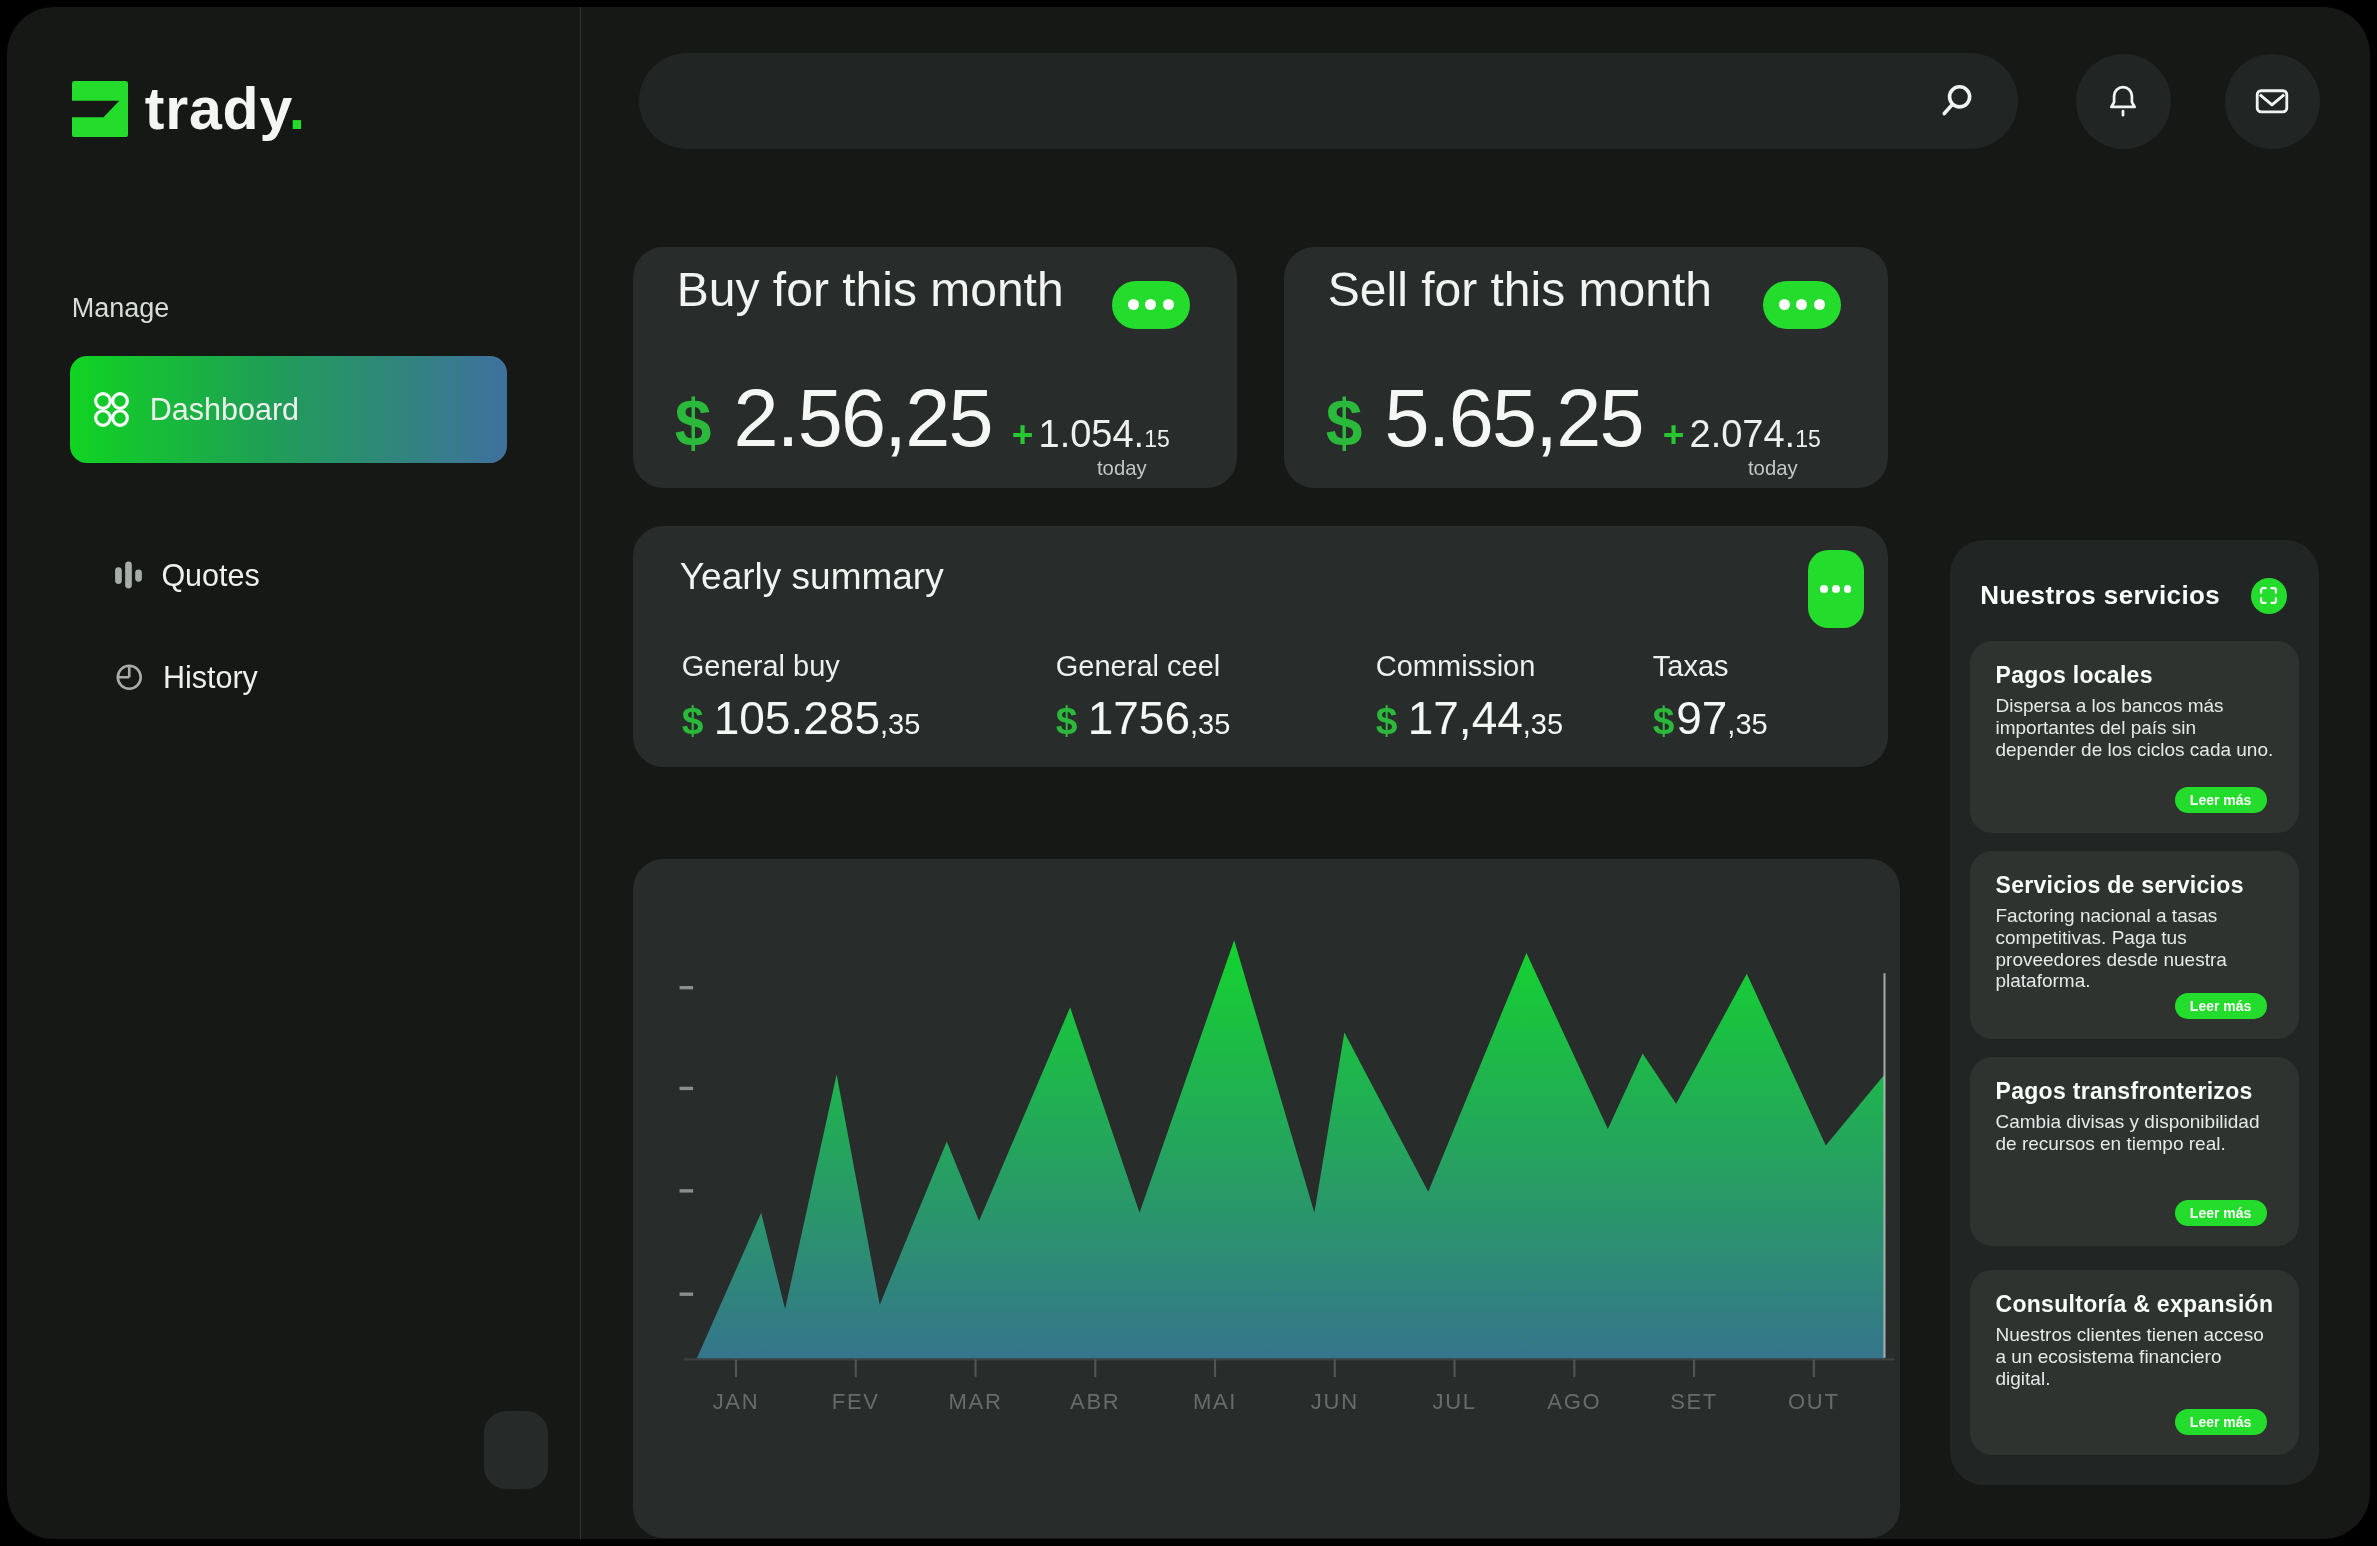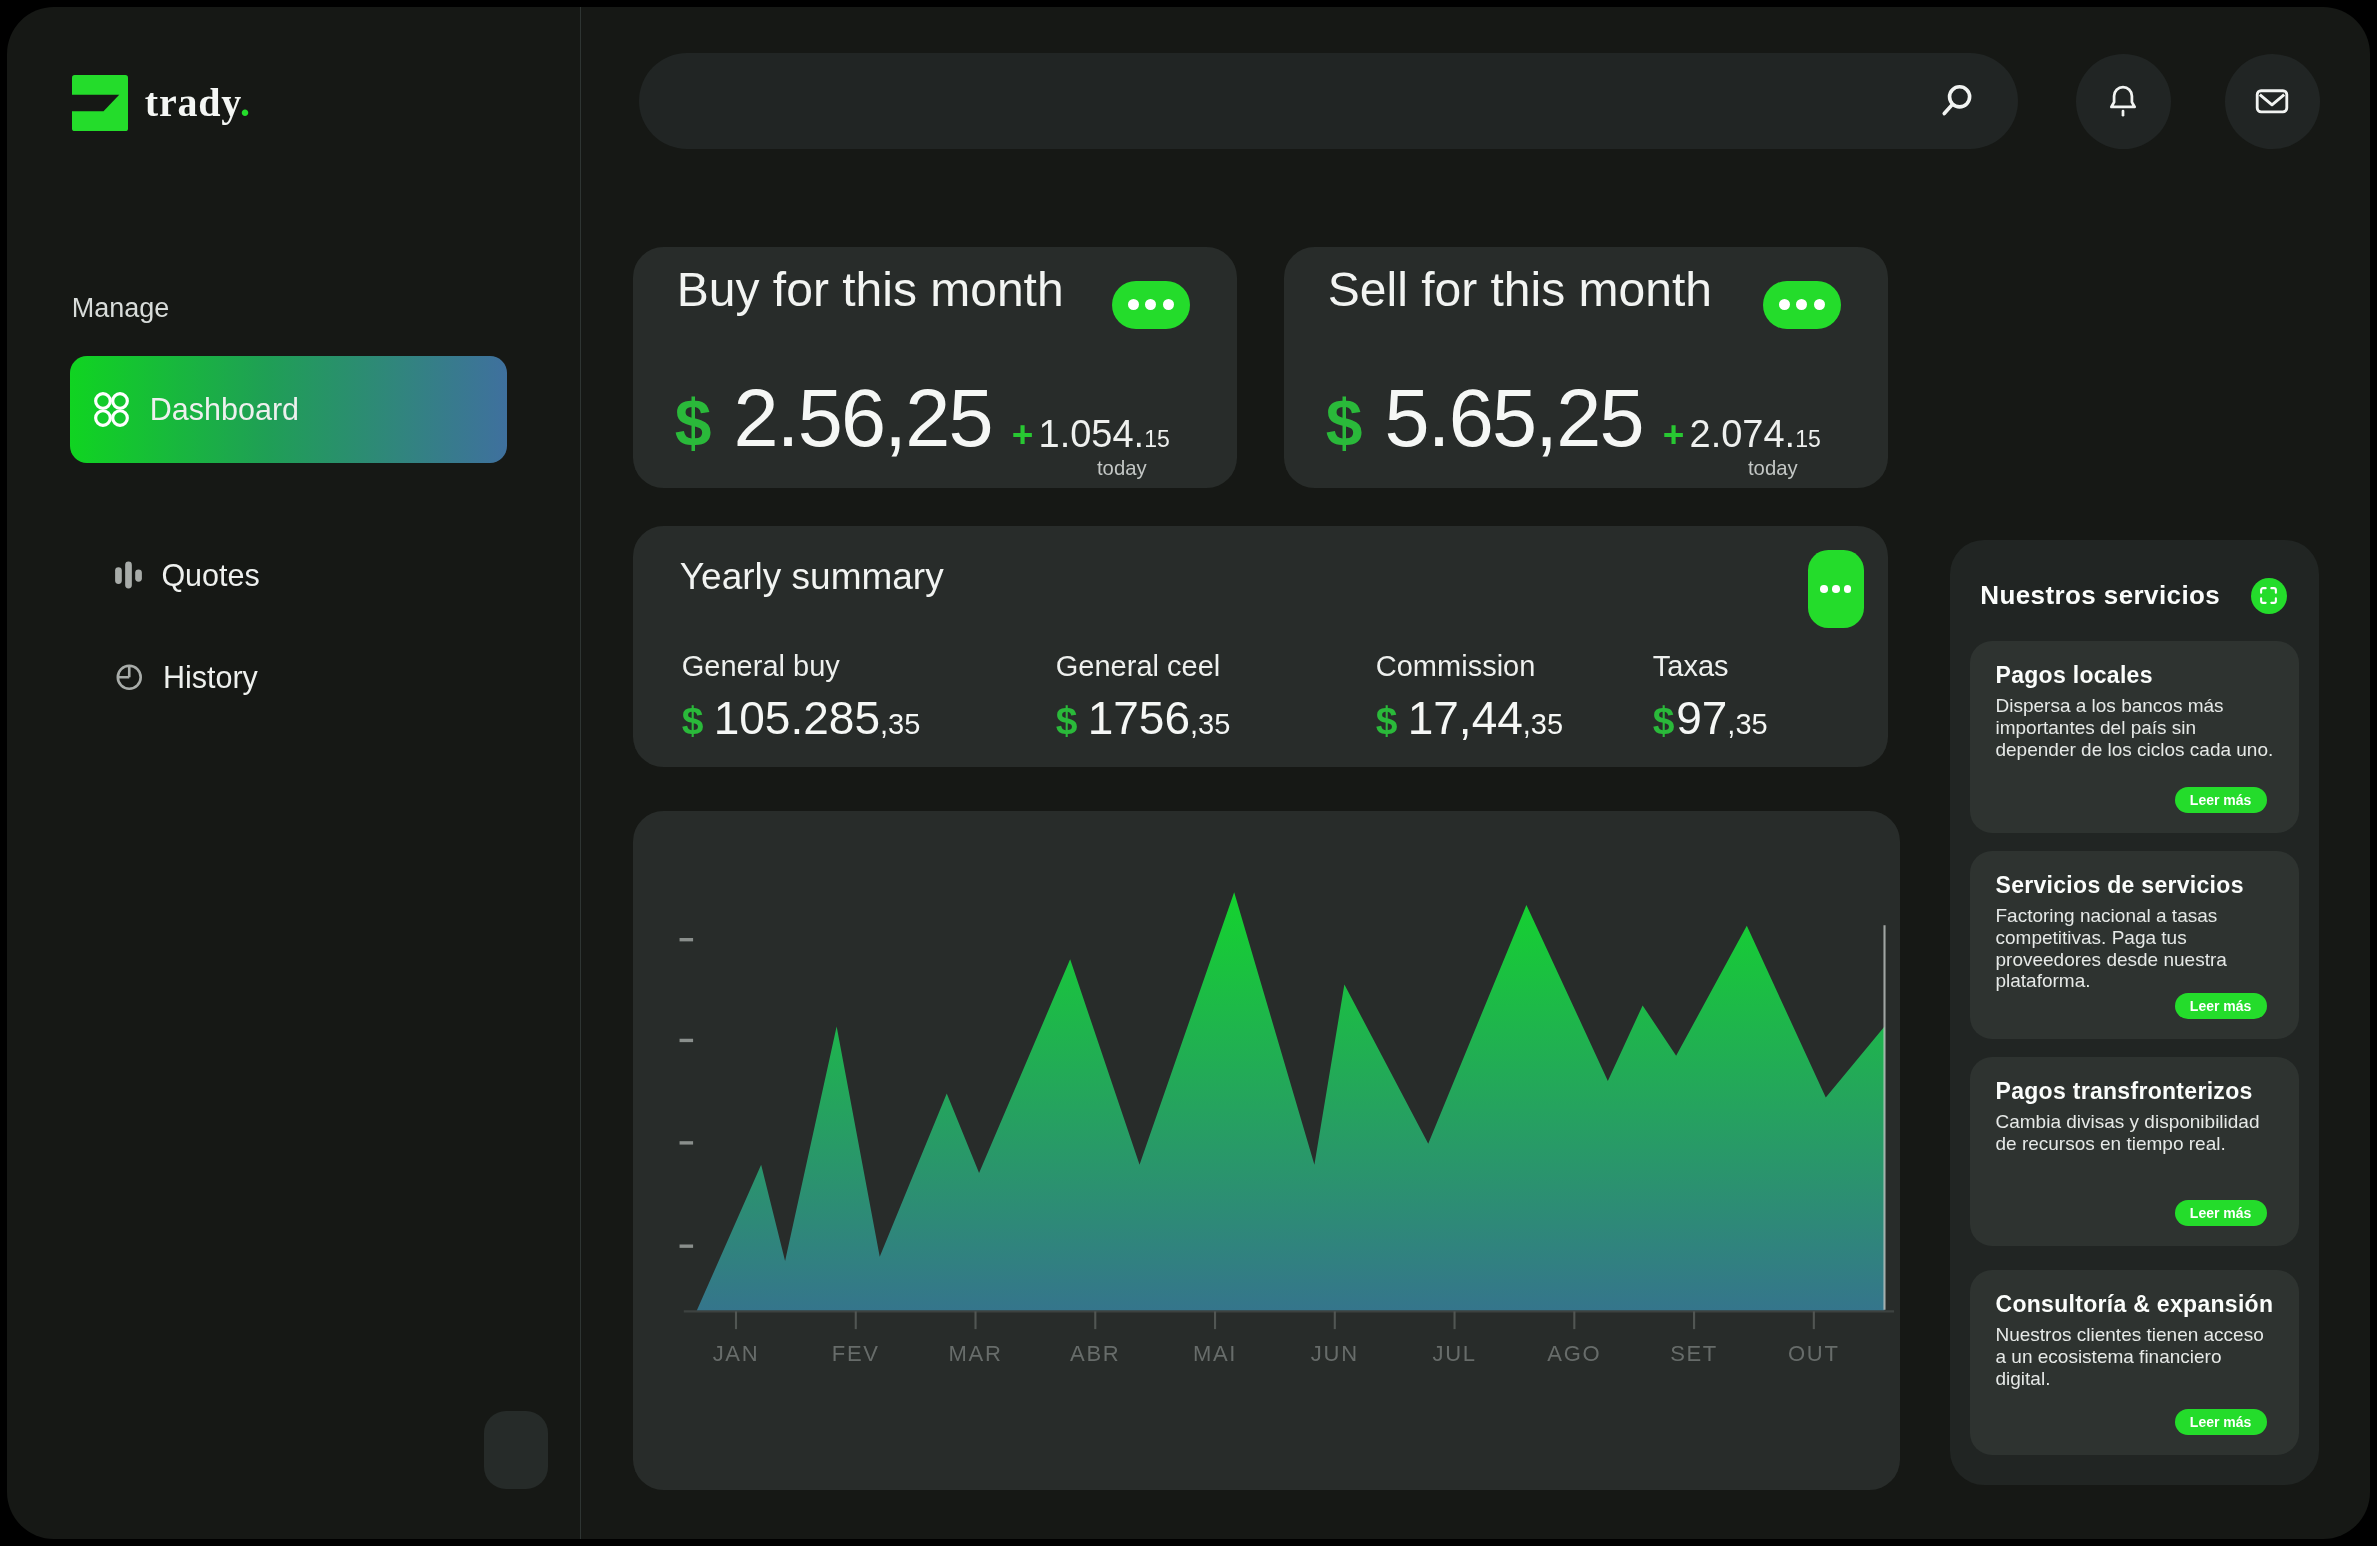--- a/index.html
+++ b/index.html
@@ -5,21 +5,21 @@
   * { margin:0; padding:0; box-sizing:border-box; }
   html,body { width:2377px; height:1547px; background:#000; overflow:hidden;
               font-family:"Liberation Sans","DejaVu Sans",sans-serif; }
   .app { position:absolute; inset:6.8px; background:#161815; border-radius:47px; overflow:hidden; }
 
   
   .sidebar { position:absolute; left:0; top:0; width:573px; height:100%; }
   .divider { position:absolute; left:573px; top:0; width:1.7px; height:100%; background:#2e3432; }
   .logo-row { position:absolute; left:65px; top:68px; display:flex; align-items:center; gap:17px; }
   .logo-mark { width:56px; height:56px; }
-  .logo-text { font-size:40px; font-weight:700; color:#f4f6f4; letter-spacing:0.8px;font-family:Liberation Serif, serif; }
+  .logo-text { font-size:59px; font-weight:700; color:#f4f6f4; letter-spacing:0.8px; }
   .logo-dot { color:var(--accent); }
   .manage { position:absolute; left:65px; top:286px; font-size:27px; color:#d8dcda; }
   .nav-item { position:absolute; display:flex; align-items:center; color:#eef0ee; font-size:30.5px; }
   .nav-active { left:63px; top:349px; width:437px; height:107px; border-radius:17px;
                 background:linear-gradient(90deg,#10d421 0%, #1f9f55 45%, #3f709e 100%);
                 padding-left:22px; gap:19px; cursor:pointer; }
   .nav-plain { left:107px; gap:18.6px; height:51px; cursor:pointer; }
   .nav-quotes { top:543px; } .nav-history { top:645px; }
   .nav-plain .ic { opacity:.85; }
   .side-bottom-square { position:absolute; left:477px; top:1404px; width:64px; height:78px;
@@ -35,21 +35,21 @@
                 background:#212524; border:none; cursor:pointer;
                 display:flex; align-items:center; justify-content:center; }
   .btn-bell { left:2069px; } .btn-mail { left:2218px; }
 
   
   .card { position:absolute; background:#282c2a; border-radius:30.5px; }
   .card-buy  { left:626px;  top:240px; width:604px;  height:241px; }
   .card-sell { left:1277px; top:240px; width:604px;  height:241px; }
   .card-gauge{ left:1943px; top:241px; width:373px;  height:270px; }
   .card-year { left:626px;  top:519px; width:1255px; height:241px; }
-  .card-chart{ left:626px;  top:804px; width:1267px; height:679px;text-align:center; }
+  .card-chart{ left:626px;  top:852px; width:1267px; height:679px;text-align:center; }
 
   .stat-title { position:absolute; left:44px; top:15px; font-size:48px; font-weight:400; color:#f2f4f2; }
   .dots-pill { position:absolute; right:47px; top:34px; width:78px; height:48px; border-radius:24.5px;
                background:var(--accent); border:none; cursor:pointer;
                display:flex; align-items:center; justify-content:center; gap:6.8px; }
   .dots-pill i, .dots-rect i { width:11px; height:11px; border-radius:50%; background:#fff; }
   .big-line { position:absolute; left:42px; top:125px; display:flex; align-items:baseline; }
   .big-cur { color:#2ab93a; font-size:66px; font-weight:600; margin-right:22px; }
   .big-val { color:#f5f7f5; font-size:81px; font-weight:400; letter-spacing:-1.7px; }
   .delta { position:absolute; left:379px; top:166px; width:186px; white-space:nowrap; }

